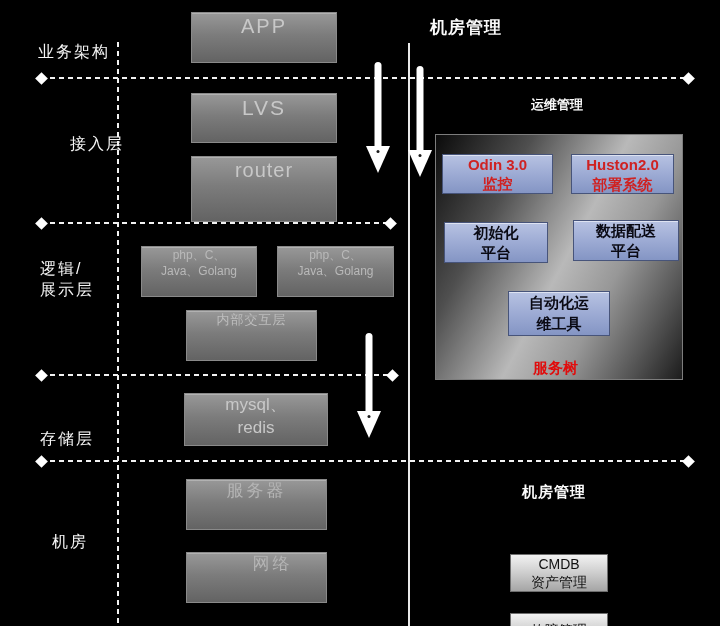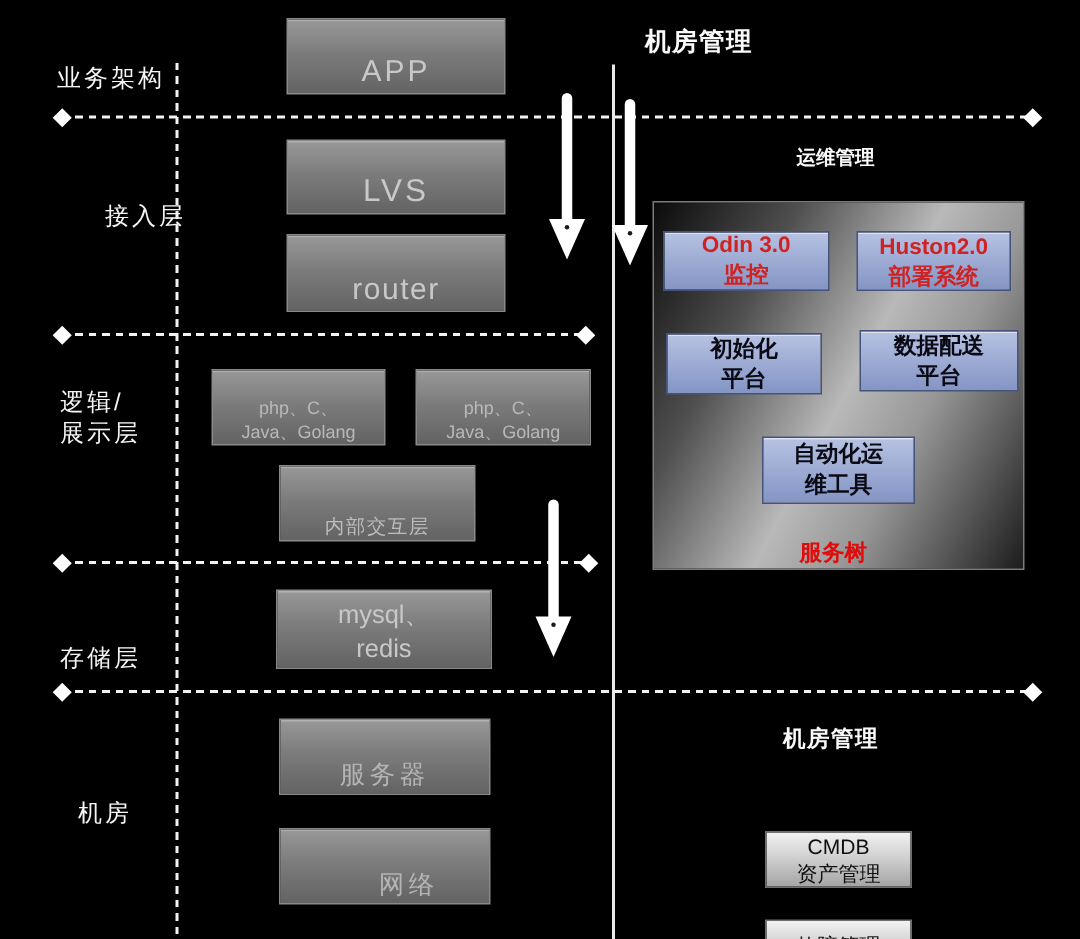--- a/index.html
+++ b/index.html
@@ -8,21 +8,21 @@
     font-family:"Liberation Sans","DejaVu Sans",sans-serif;
   }
   
   .layer-label{
     position:absolute;color:#f5f5f5;font-size:16px;font-weight:500;
     letter-spacing:2px;white-space:nowrap;
   }
   .title-label{position:absolute;color:#fafafa;font-weight:bold;white-space:nowrap;}
   
   .gbox{
-    position:absolute;display:flex;flex-direction:column;align-items:center;justify-content:flex-end;
+    position:absolute;display:flex;flex-direction:column;align-items:center;justify-content:flex-start;
     background:linear-gradient(180deg,#989898 0%,#7c7c7c 45%,#636363 100%);
     border:1px solid #8a8a8a;box-shadow:inset 0 1px 0 rgba(255,255,255,.25);
     color:#c8c8c8;text-align:center;box-sizing:border-box;
   }
   .gbox .l1,.gbox .l2{line-height:1.35;}
   
   .bbox{
     position:absolute;display:flex;flex-direction:column;align-items:center;justify-content:center;
     background:linear-gradient(180deg,#b7c2e2 0%,#9dabd4 50%,#8495c4 100%);
     border:1px solid #47547a;box-shadow:inset 0 1px 0 rgba(255,255,255,.55);
@@ -108,21 +108,21 @@
   </div>
   <div class="layer-label" style="left:40px;top:429px;">存储层</div>
   <div class="layer-label" style="left:52px;top:532px;">机房</div>
 
   <div class="gbox" style="left:191px;top:12px;width:146px;height:51px;font-size:20px;letter-spacing:2px;">
     <span class="l1">APP</span>
   </div>
   <div class="gbox" style="left:191px;top:93px;width:146px;height:50px;font-size:21px;letter-spacing:2px;">
     <span class="l1">LVS</span>
   </div>
-  <div class="gbox" style="left:191px;top:156px;width:146px;height:52px;font-size:20px;letter-spacing:1px;">
+  <div class="gbox" style="left:191px;top:156px;width:146px;height:66px;font-size:20px;letter-spacing:1px;">
     <span class="l1">router</span>
   </div>
   <div class="gbox" style="left:141px;top:246px;width:116px;height:51px;font-size:12px;color:#b9b9b9;">
     <span class="l1">php、C、</span>
     <span class="l2">Java、Golang</span>
   </div>
   <div class="gbox" style="left:277px;top:246px;width:117px;height:51px;font-size:12px;color:#b9b9b9;">
     <span class="l1">php、C、</span>
     <span class="l2">Java、Golang</span>
   </div>
@@ -155,21 +155,21 @@
     <span class="head"></span>
     <span class="dot"></span>
   </div>
 
   <div class="title-label" style="left:430px;top:16px;font-size:17px;letter-spacing:1px;">机房管理</div>
 
 
   <div class="title-label" style="left:531px;top:96px;font-size:13px;font-weight:600;">运维管理</div>
 
   <div id="ops-panel">
-    <div class="bbox red" style="left:6px;top:19px;width:111px;height:40px;font-size:15px;line-height:1.3;justify-content:flex-end;">
+    <div class="bbox red" style="left:6px;top:19px;width:111px;height:40px;font-size:15px;line-height:1.3;">
       <span>Odin 3.0</span>
       <span>监控</span>
     </div>
     <div class="bbox red" style="left:135px;top:19px;width:103px;height:40px;font-size:15px;line-height:1.3;justify-content:space-between;">
       <span>Huston2.0</span>
       <span>部署系统</span>
     </div>
     <div class="bbox" style="left:8px;top:87px;width:104px;height:41px;font-size:15px;line-height:1.3;">
       <span>初始化</span>
       <span>平台</span>

